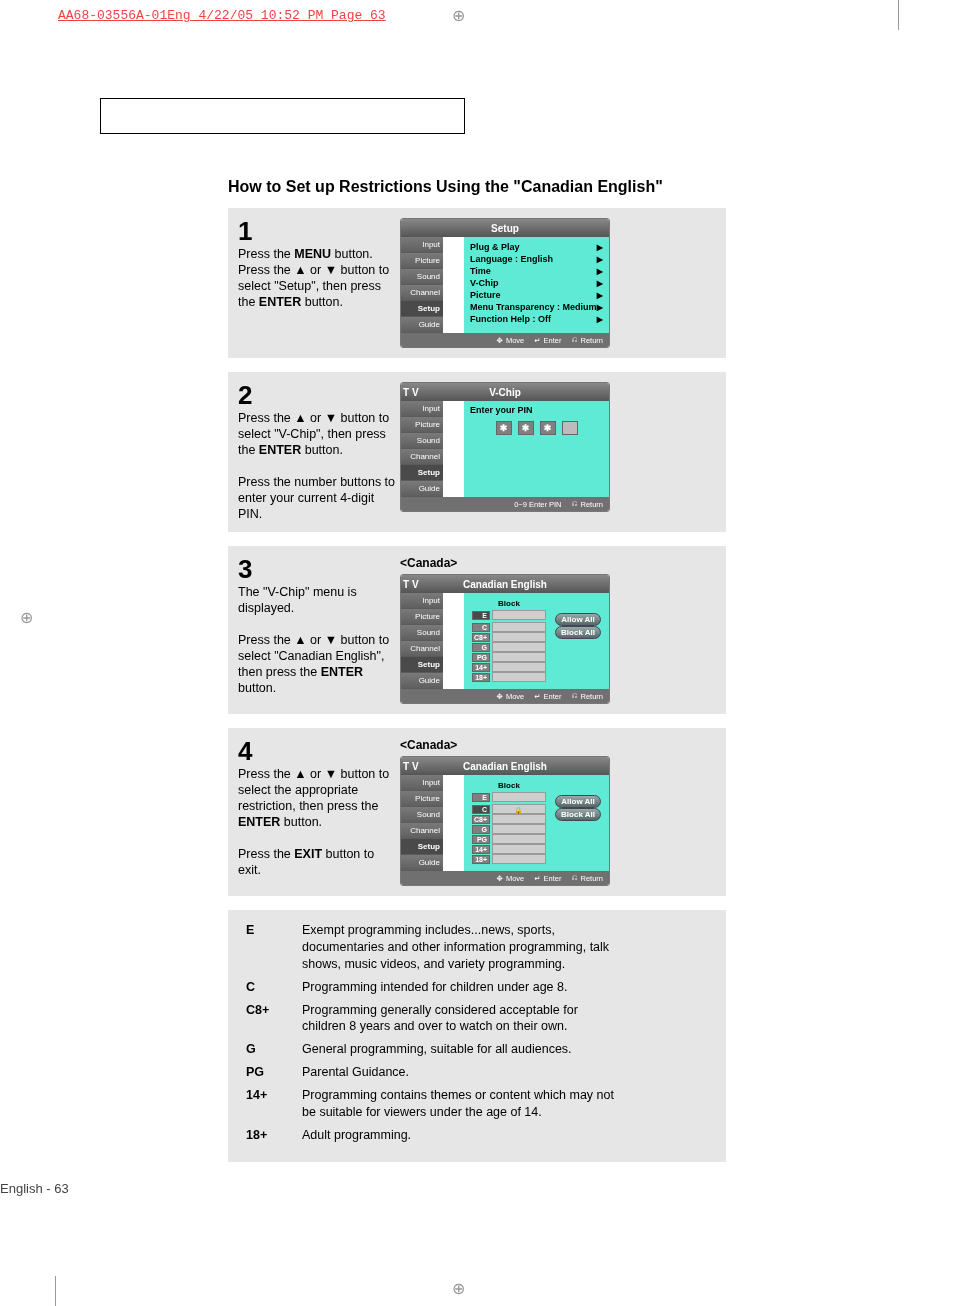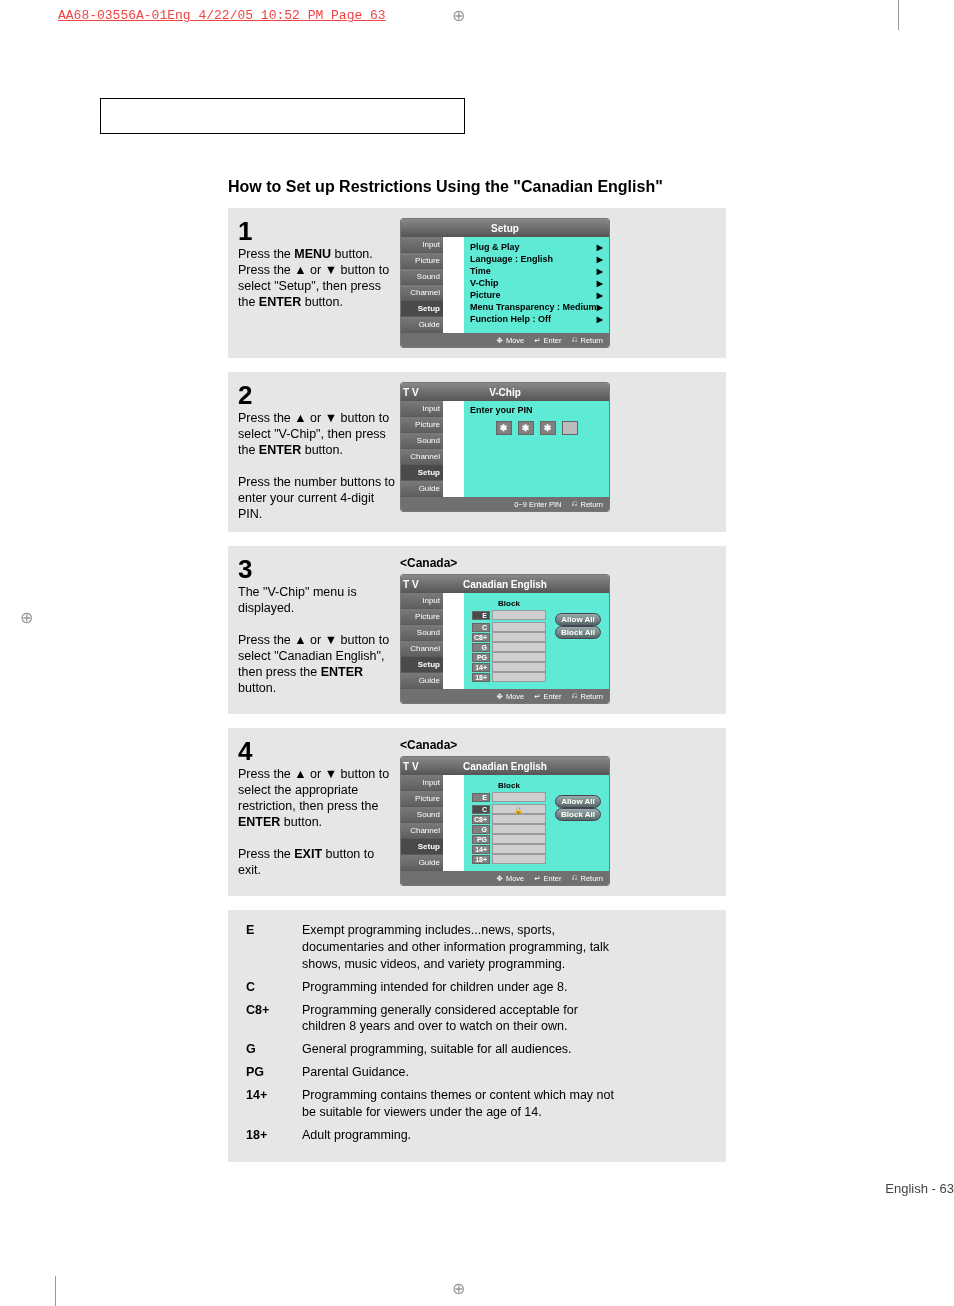--- a/index.html
+++ b/index.html
@@ -150,21 +150,21 @@
     padding: 12px 18px;
     font-size: 12.5px;
     line-height: 1.35;
   }
   .glossary .g-row { display: flex; margin-bottom: 6px;}
   .glossary .g-row .k { width: 56px; font-weight: 700;}
   .glossary .g-row .v { flex: 1; max-width: 320px;}
   .page-footer {
     position: absolute;
     bottom: 110px; left: 0; right: 0;
-    text-align: right;
+    text-align: left;
     font-size: 13px;
     color: #444;
   }
 </style>
 </head>
 <body>
 
 <div class="crop-header">AA68-03556A-01Eng  4/22/05  10:52 PM  Page 63</div>
 <div class="crop-top-center">⊕</div>
 <div class="crop-top-right"></div>

